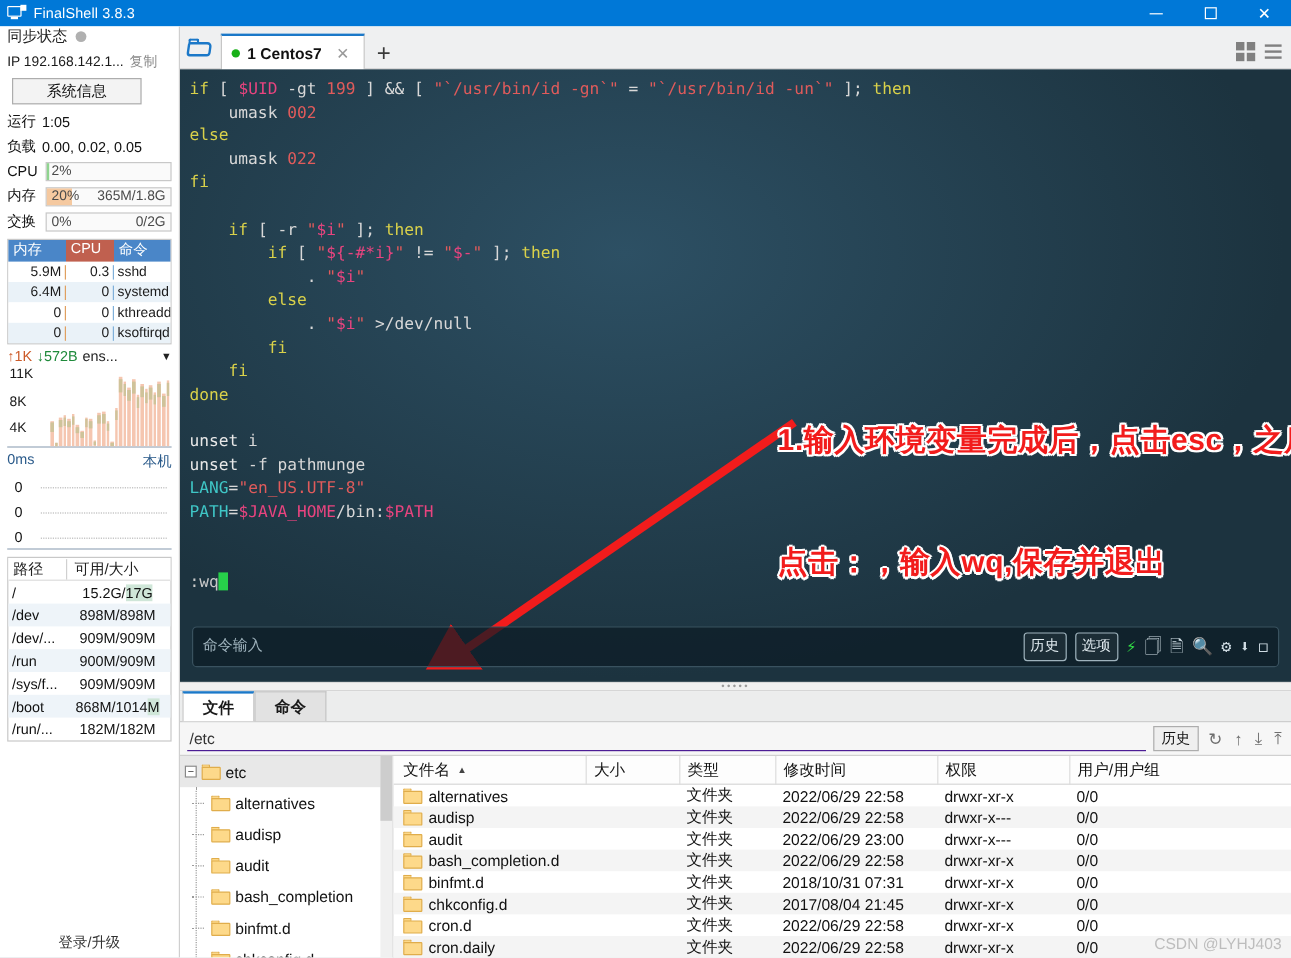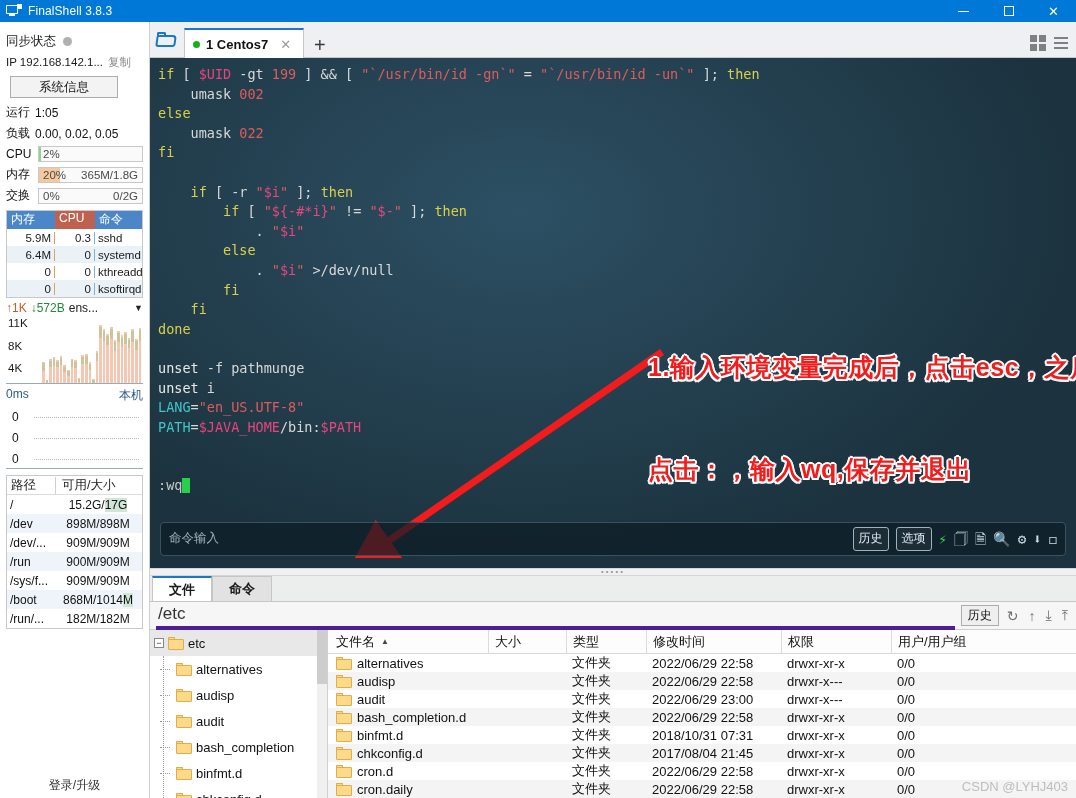--- a/index.html
+++ b/index.html
@@ -79,21 +79,21 @@
     width: 150px;
     flex: 0 0 150px;
     background: #ffffff;
     border-right: 1px solid #cfcfcf;
     display: flex; flex-direction: column;
     font-size: 12px; color: #222;
     padding: 0 4px;
     position: relative;
   }
   .sb-row { display: flex; align-items: center; padding: 3px 2px; }
-  .sb-sync { font-size: 12.5px; padding-top: 11px; }
+  .sb-sync { font-size: 12.5px; padding-top: 0; }
   .sb-dot {
     width: 9px; height: 9px; border-radius: 50%;
     background: #b0b0b0; display: inline-block; margin-left: 7px;
   }
   .sb-ip { font-size: 11.5px; color: #1a1a1a; padding: 2px 2px; display:flex; align-items:baseline;}
   .sb-ip .copy { color: #8a8a8a; margin-left: 5px; font-size: 11.5px;}
   .sysinfo-btn {
     margin: 4px 2px 4px 6px;
     width: 108px; height: 22px;
     background: #f3f3f3;
@@ -291,21 +291,21 @@
     height:25px; padding: 0 16px; font-size:13px; font-weight:bold; color:#1a1a1a;
     display:flex; align-items:center; border:1px solid #c6c6c6; border-bottom:none;
     background:#e2e2e2;
   }
   .fm-tab.active { background:#ffffff; border-top:2px solid #1b78c8; }
   .fm-path {
     height:28px; display:flex; align-items:center; gap:6px; padding: 0 6px;
     background:#f6f6f6; border-bottom:1px solid #d0d0d0;
   }
   .fm-path .pathtext {
-    flex:1; font-size:17px; color:#333; border-bottom:4px solid #4c1d95; padding: 2px 2px;
+    flex:1; font-size:13px; color:#333; border-bottom:1px solid #4c1d95; padding: 2px 2px;
   }
   .histbtn {
     border:1px solid #adadad; background:#efefef; font-size:12px; padding:1px 6px; color:#111;
   }
   .pico { font-size:14px; color:#6f6f6f; padding: 0 2px;}
 
   .fm-body { flex:1; display:flex; min-height:0; }
   .tree {
     width: 178px; flex:0 0 178px; background:#ffffff; border-right:1px solid #cfcfcf;
     font-size:13px; color:#111; overflow:hidden; position:relative;
@@ -644,22 +644,22 @@
             <div class="termline">&nbsp;</div>
             <div class="termline">    <span class="t-yellow">if</span> [ -r <span class="t-red">"<span class="t-pink">$i</span>"</span> ]; <span class="t-yellow">then</span></div>
             <div class="termline">        <span class="t-yellow">if</span> [ <span class="t-red">"<span class="t-pink">${-#*i}</span>"</span> != <span class="t-red">"<span class="t-pink">$-</span>"</span> ]; <span class="t-yellow">then</span></div>
             <div class="termline">            . <span class="t-red">"<span class="t-pink">$i</span>"</span></div>
             <div class="termline">        <span class="t-yellow">else</span></div>
             <div class="termline">            . <span class="t-red">"<span class="t-pink">$i</span>"</span> &gt;/dev/null</div>
             <div class="termline">        <span class="t-yellow">fi</span></div>
             <div class="termline">    <span class="t-yellow">fi</span></div>
             <div class="termline"><span class="t-yellow">done</span></div>
             <div class="termline">&nbsp;</div>
+            <div class="termline"><span class="t-white">unset</span> i</div>
             <div class="termline"><span class="t-white">unset</span> -f pathmunge</div>
-            <div class="termline"><span class="t-white">unset</span> i</div>
             <div class="termline"><span class="t-cyan">LANG</span>=<span class="t-red">"en_US.UTF-8"</span></div>
             <div class="termline"><span class="t-cyan">PATH</span>=<span class="t-pink">$JAVA_HOME</span>/bin:<span class="t-pink">$PATH</span></div>
             <div class="termline">&nbsp;</div>
             <div class="termline">&nbsp;</div>
             <div class="termline"><span class="t-grey">:wq</span><span class="cursor-green"></span></div>
           </div>
 
         <svg class="arrow-svg" width="330" height="210">
           <defs>
             <marker id="ah" markerWidth="7" markerHeight="7" refX="1" refY="3.5" orient="auto">

